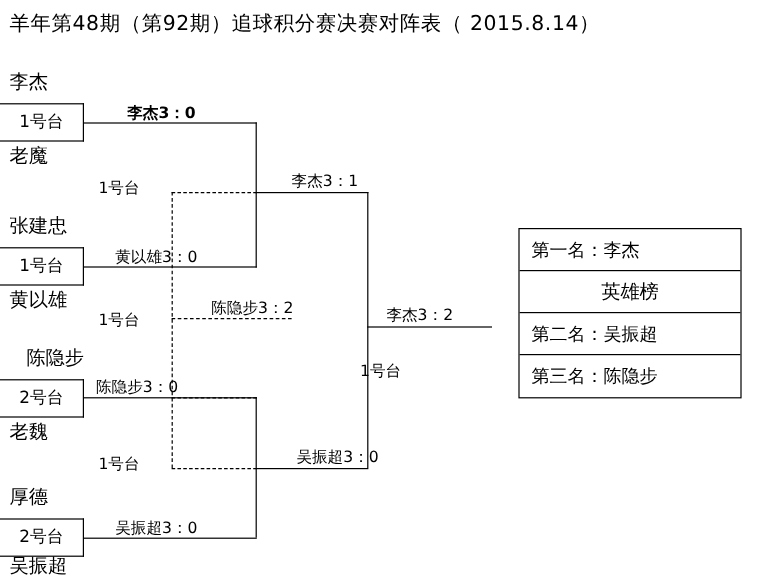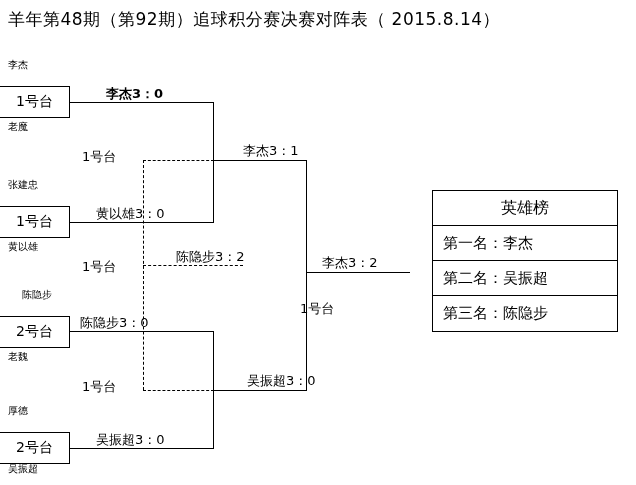--- a/index.html
+++ b/index.html
@@ -27,21 +27,21 @@
     position:absolute;
     width:70px; height:32px;
     border:1px solid #000;
     border-left:none;
     background:#fff;
     display:flex; align-items:center; justify-content:center;
     font-size:14px;
   }
   .pname {
     position:absolute;
-    font-size:10px;
+    font-size:16px;
     white-space:nowrap;
     left:8px;
   }
 
   
   .h { position:absolute; height:0; border-top:1px solid #000; }
   .v { position:absolute; width:0;  border-left:1px solid #000; }
   .hd { position:absolute; height:0; border-top:1px dashed #000; }
   .vd { position:absolute; width:0;  border-left:1px dashed #000; }
 
@@ -141,19 +141,19 @@
 
   <div class="hd" style="left:143px; top:160px; width:71px;"></div>
   <div class="hd" style="left:143px; top:265px; width:100px;"></div>
   <div class="hd" style="left:143px; top:331px; width:71px;"></div>
   <div class="hd" style="left:143px; top:390px; width:71px;"></div>
   <div class="vd" style="left:143px; top:160px; height:230px;"></div>
   <div class="res" style="left:176px; top:248px;">陈隐步3：2</div>
   <div class="tbl" style="left:82px; top:258px;">1号台</div>
 
   <div class="hero">
+    <div class="hero-row">第一名：李杰</div>
     <div class="hero-row hero-title">英雄榜</div>
-    <div class="hero-row">第一名：李杰</div>
     <div class="hero-row">第二名：吴振超</div>
     <div class="hero-row">第三名：陈隐步</div>
   </div>
 
 </div>
 
 </body></html>

